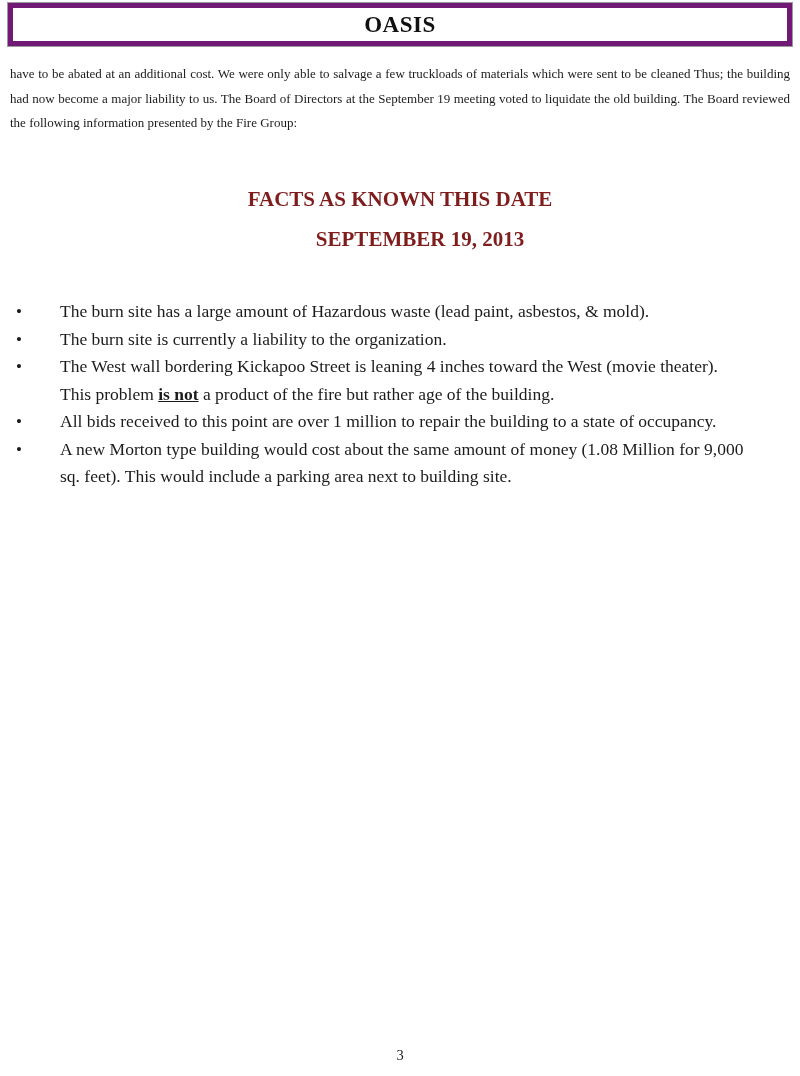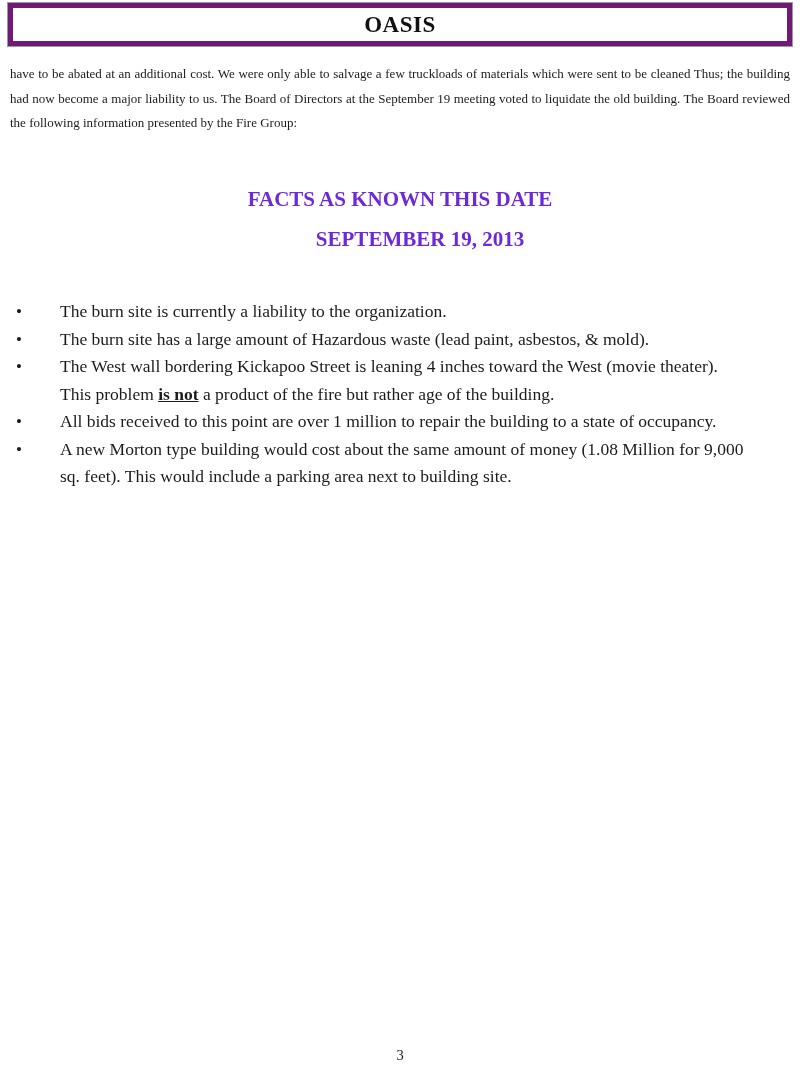--- a/index.html
+++ b/index.html
@@ -33,21 +33,21 @@
   .intro {
     margin: 16px 10px 0 10px;
     font-size: 13px;
     line-height: 24.7px;
     text-align: justify;
   }
   .section-heading {
     text-align: center;
     font-weight: bold;
     font-size: 21px;
-    color: #6d28d9;
+    color: #7f1d1d;
     margin: 0;
   }
   .section-heading.first { margin-top: 51px; }
   .section-heading.second { margin-top: 15px; padding-left: 40px; }
   .facts-list {
     list-style: none;
     margin: 46px 0 0 0;
     padding: 0;
   }
   .facts-list li {
@@ -84,20 +84,20 @@
 <div class="title-box">
   <h1 class="doc-title">OASIS</h1>
 </div>
 
 <p class="intro">have to be abated at an additional cost.  We were only able to salvage a few truckloads of materials which were sent to be cleaned Thus; the building had now become a major liability to us.  The Board of Directors at the September 19 meeting voted to liquidate the old building. The Board reviewed the following information presented by the Fire Group:</p>
 
 <h2 class="section-heading first">FACTS AS KNOWN THIS DATE</h2>
 <h2 class="section-heading second">SEPTEMBER 19, 2013</h2>
 
 <ul class="facts-list">
+    <li><span>The burn site has a large amount of Hazardous waste (lead paint, asbestos, &amp; mold).</span></li>
     <li><span> The burn site is currently a liability to the organization.</span></li>
-    <li><span>The burn site has a large amount of Hazardous waste (lead paint, asbestos, &amp; mold).</span></li>
     <li><span>The West wall bordering Kickapoo Street is leaning 4 inches toward the West (movie theater). This problem </span><span class="bold-underline">is not</span><span> a product of the fire but rather age of the building.</span></li>
     <li><span>All bids received to this point are over 1 million to repair the building to a state of occupancy.</span></li>
     <li><span>A new Morton type building would cost about the same amount of money (1.08 Million for 9,000 sq. feet). This would include a parking area next to building site.</span></li>
   </ul>
 
 <div class="page-number">3</div>
 
 </body></html>

